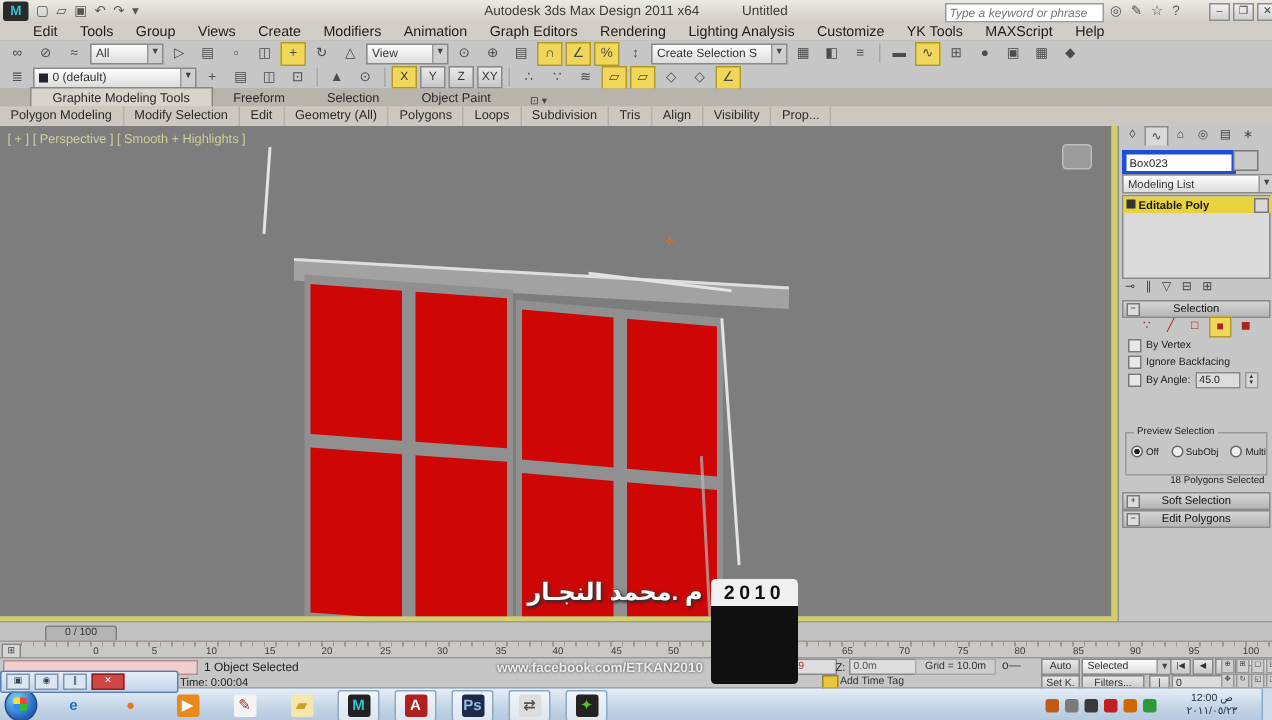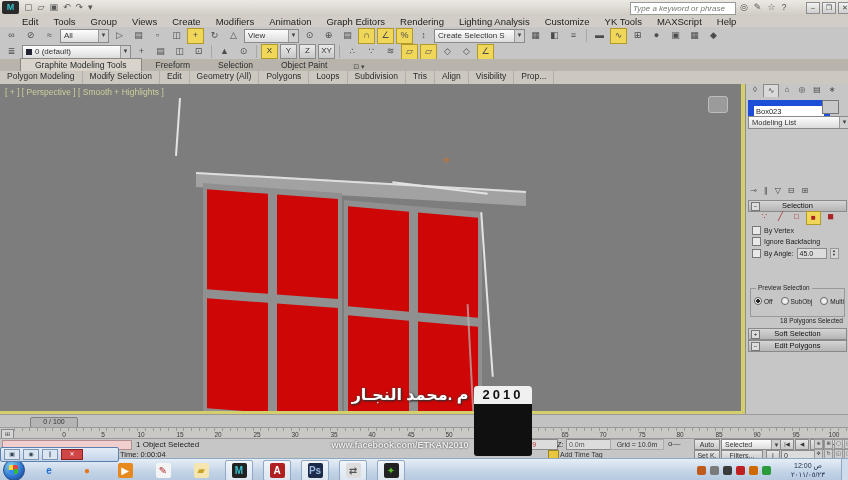--- a/index.html
+++ b/index.html
@@ -125,21 +125,21 @@
   #recorder .rbtn{width:14px;height:9px;border:1px solid #7d95b5;background:#dbe6f2;
     font-size:6px;line-height:8px;text-align:center;color:#345;}
   #recorder .stop{background:#d04545;border-color:#902020;color:#fff;width:20px;}
   #rectime{left:120px;top:450px;font-size:7.5px;color:#222;z-index:45;}
   
   #cmdpanel{left:745px;top:84px;width:103px;height:353px;background:#c6c6c6;
     border-left:1px solid #8f8f8f;font-size:7.5px;}
   .cp-tabs{left:2px;top:0;display:flex;gap:1px;}
   .cp-tabs span{width:14px;height:12px;font-size:8px;line-height:12px;text-align:center;color:#444;}
   .cp-tabs span.hl{background:#d9d9d9;border:1px solid #8a8a8a;border-bottom:none;}
-  #objname{left:2px;top:16px;width:68px;height:11px;background:#fff;border:6px solid #1d4ed8;
+  #objname{left:2px;top:16px;width:68px;height:11px;background:#fff;border:3px solid #1d4ed8;
     font-size:7.5px;line-height:11px;padding-left:2px;}
   #objcolor{left:76px;top:16px;width:15px;height:12px;background:#c9c9c9;border:1px solid #777;}
   #modlist{left:2px;top:32px;width:97px;height:11px;font-size:7.5px;}
   #stack{left:2px;top:46px;width:97px;height:54px;background:#dadada;border:1px solid #8a8a8a;}
   #stackrow{left:0;top:0;width:97px;height:11px;background:#e8d33f;color:#1a1a1a;
     font-size:7.5px;line-height:11px;font-weight:bold;padding-left:2px;}
   #stackrow .sq{display:inline-block;width:6px;height:6px;background:#333;margin-right:2px;}
   #stackrow .ri{position:absolute;right:2px;top:1px;width:8px;height:8px;border:1px solid #777;
     background:#d9d9d9;font-size:5px;line-height:7px;text-align:center;}
   .stacktools{left:4px;top:102px;display:flex;gap:7px;font-size:8px;color:#444;}
@@ -188,20 +188,24 @@
   <div id="titlebar" class="abs">
     <div class="appicon abs">M</div>
     <div class="qat abs">
       <span>▢</span>
       <span>▱</span>
       <span>▣</span>
       <span>↶</span>
       <span>↷</span>
       <span>▾</span>
     </div>
+    <div id="titletext" class="abs">
+      <span>Autodesk 3ds Max Design 2011 x64</span>
+      <span class="doc">Untitled</span>
+    </div>
     <input id="search-box" class="abs" placeholder="Type a keyword or phrase" style="">
     <div class="ic-icons abs">
       <span>◎</span>
       <span>✎</span>
       <span>☆</span>
       <span>?</span>
     </div>
     <div class="winbtns abs">
       <span>–</span>
       <span>❐</span>
@@ -377,20 +381,26 @@
         <span>⌂</span>
         <span>◎</span>
         <span>▤</span>
         <span>∗</span>
       </div>
     <div id="objname" class="abs">Box023</div>
     <div id="objcolor" class="abs"></div>
     <div id="modlist" class="abs dd">
       <span>Modeling List</span>
       <span class="arrow">▼</span>
+    </div>
+    <div id="stack" class="abs">
+      <div id="stackrow" class="abs">
+        <span class="sq"></span><span>Editable Poly</span>
+        <span class="ri"></span>
+      </div>
     </div>
     <div class="stacktools abs">
       <span>⊸</span>
       <span>∥</span>
       <span>▽</span>
       <span>⊟</span>
       <span>⊞</span>
     </div>
 
     <div class="rollhdr abs" style="top:116px;">

